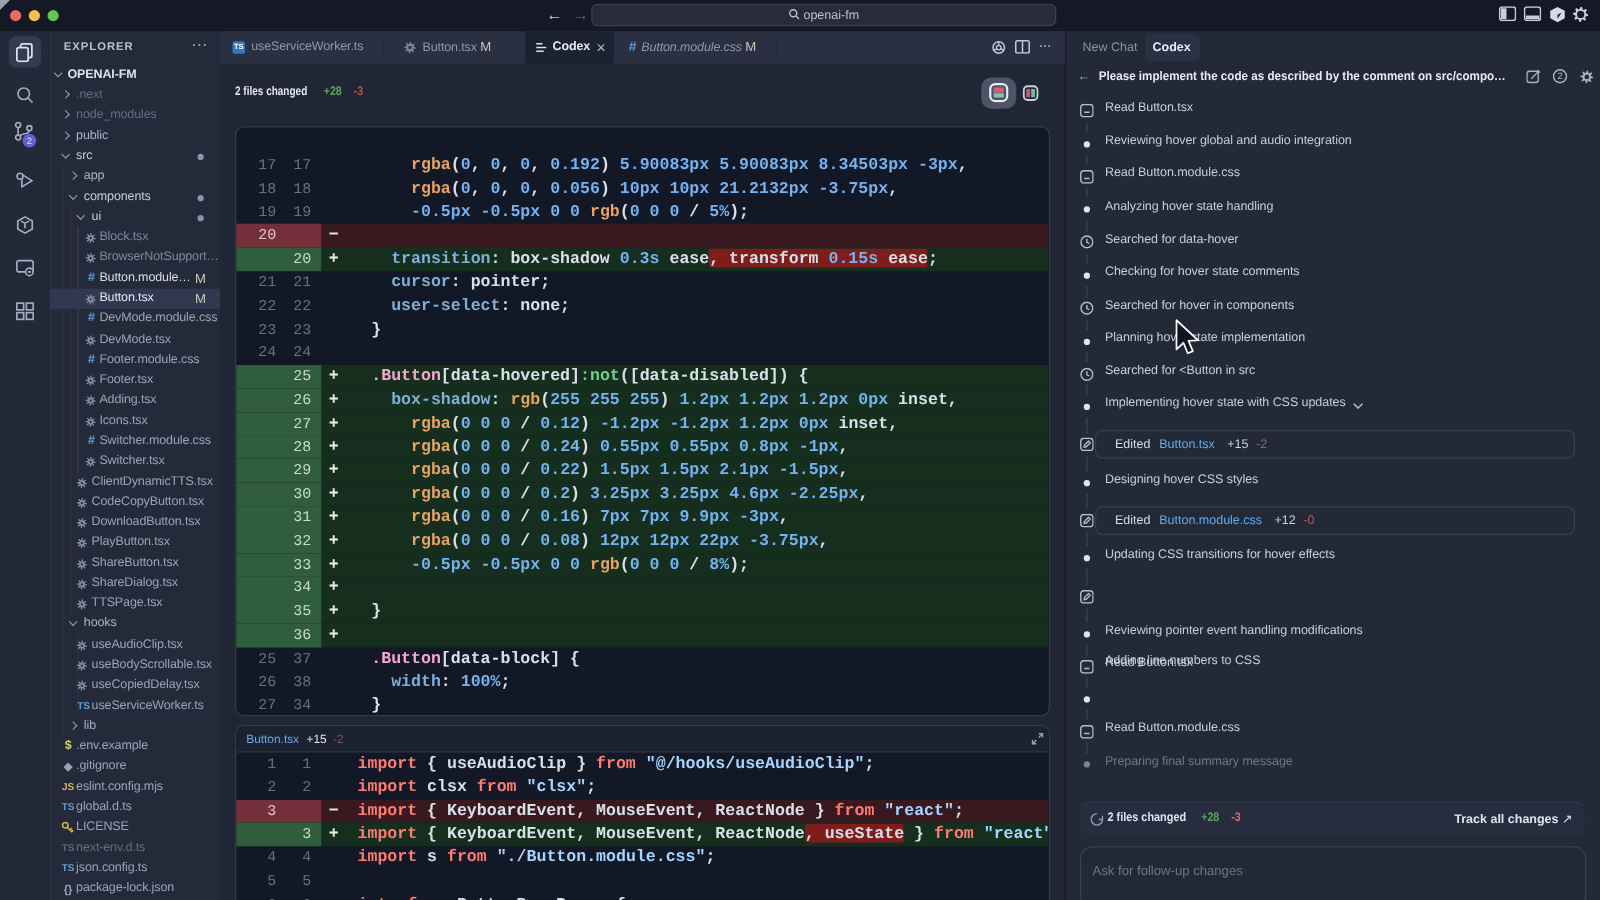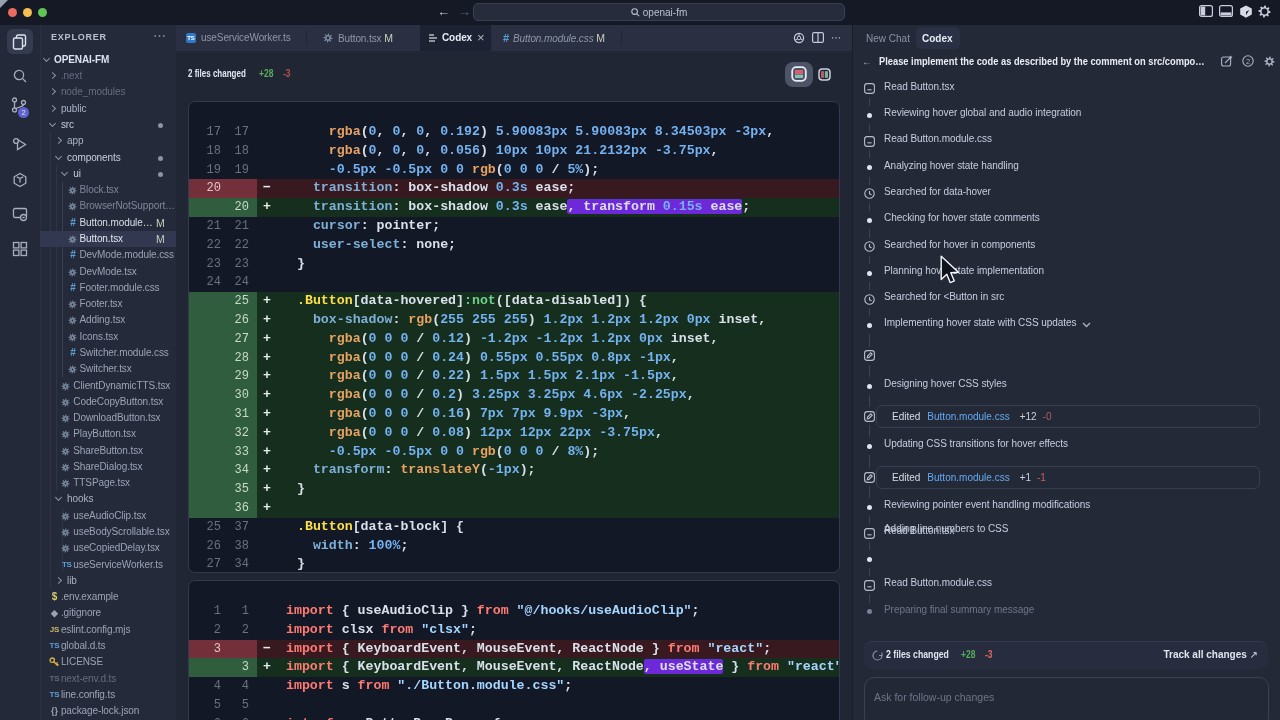--- a/index.html
+++ b/index.html
@@ -44,23 +44,23 @@
 .n1,.n2{position:absolute;top:0;text-align:right;color:#68717f;font-size:12px;font-weight:400}
 .n1{left:0;width:32px}
 .n2{left:32px;width:28px}
 .sg{position:absolute;left:62px;top:0;width:32px;text-align:center;color:#e6efe7}
 .cr.add{background:#152e1e}
 .cr.add::before{content:"";position:absolute;left:0;top:0;bottom:0;width:68px;background:#2f5d3d}
 .cr.add .n1,.cr.add .n2{color:#c8dcc9;z-index:1}
 .cr.del{background:#381920}
 .cr.del::before{content:"";position:absolute;left:0;top:0;bottom:0;width:68px;background:#74303a}
 .cr.del .n1,.cr.del .n2{color:#e3c4c8;z-index:1}
-.hl{background:#6d28d9;border-radius:2px}
-
-.p{color:#7fb0d8}.nu{color:#74b2f0}.o{color:#e8a262}.k{color:#ff7b72}.st{color:#a5d6ff}.g{color:#6fd18b}.sel{color:#fde047}
+.hl{background:#7f1d1d;border-radius:2px}
+
+.p{color:#7fb0d8}.nu{color:#74b2f0}.o{color:#e8a262}.k{color:#ff7b72}.st{color:#a5d6ff}.g{color:#6fd18b}.sel{color:#f9a8d4}
 
 .ptab{position:absolute;top:33px;font-size:10px;color:#8b93a6}
 .ptitle{position:absolute;top:56px;font-size:10px;font-weight:700;color:#e8ecf5;white-space:nowrap}
 .citem{position:absolute;font-size:10px;letter-spacing:-.05px;color:#c5cdde;white-space:nowrap}
 .cbox{position:absolute;left:876px;width:384px;height:23px;border:1px solid #373e52;border-radius:6px;font-size:10px;line-height:22px;white-space:nowrap}
 .cbox .ed{color:#d7dde8;margin-left:15px}
 .cbox .fn{color:#64aaf2;margin-left:7px}
 .cbox .pl{color:#c9d1dd;margin-left:10px}
 .conn{position:absolute;left:869px;width:1px;background:#3c4356}
 .footrow{position:absolute;font-size:10px;font-weight:700;color:#dfe5ef;white-space:nowrap}
@@ -339,21 +339,21 @@
         <path d="M4.8 4.8 L8.8 8.8 M7 7 L8.6 5.4 M8.8 8.8 L9 6.9" stroke="#d9b23c" stroke-width="1.3"></path>
       </svg>
       <span class="lbl" style="left:60.9px;color:#9aa3b5">LICENSE</span>
     </div>
 <div class="trow" style="left:0;top:670.5px;width:176px">
       <span class="ficon" style="left:48.900000000000006px;color:#60687c">TS</span>
       <span class="lbl" style="left:60.9px;color:#646c7e">next-env.d.ts</span>
     </div>
 <div class="trow" style="left:0;top:686.8px;width:176px">
       <span class="ficon" style="left:48.900000000000006px;color:#5d9fd4">TS</span>
-      <span class="lbl" style="left:60.9px;color:#9aa3b5">line.config.ts</span>
+      <span class="lbl" style="left:60.9px;color:#9aa3b5">json.config.ts</span>
     </div>
 <div class="trow" style="left:0;top:703.1px;width:176px">
       <span class="ficon" style="left:48.900000000000006px;color:#9aa3b5;font-size:9px">{}</span>
       <span class="lbl" style="left:60.9px;color:#9aa3b5">package-lock.json</span>
     </div>
 <div class="abs" style="left:186px;top:33px;width:10px;height:10px;background:#3178c6;border-radius:2px;color:#fff;font-size:6px;font-weight:700;text-align:center;line-height:10px">TS</div>
 <div class="tab" style="left:201px">useServiceWorker.ts</div>
 <div class="tabsep" style="left:306px"></div>
 <svg class="abs" style="left:323px;top:33px" width="10" height="10" viewBox="0 0 10 10" fill="none">
       <path d="M5.00,0.40 L5.90,0.49 L6.07,2.41 L6.56,2.67 L8.25,1.75 L8.82,2.44 L7.59,3.93 L7.75,4.45 L9.60,5.00 L9.51,5.90 L7.59,6.07 L7.33,6.56 L8.25,8.25 L7.56,8.82 L6.07,7.59 L5.55,7.75 L5.00,9.60 L4.10,9.51 L3.93,7.59 L3.44,7.33 L1.75,8.25 L1.18,7.56 L2.41,6.07 L2.25,5.55 L0.40,5.00 L0.49,4.10 L2.41,3.93 L2.67,3.44 L1.75,1.75 L2.44,1.18 L3.93,2.41 L4.45,2.25 Z M6.40,5.00 A1.40,1.40 0 1,0 3.60,5.00 A1.40,1.40 0 1,0 6.40,5.00 Z" fill="#7b8ba0" fill-rule="evenodd"></path>
@@ -396,43 +396,51 @@
     </svg>
 <svg class="abs" style="left:818px;top:68px" width="13" height="13" viewBox="0 0 13 13" fill="none">
       <rect x="1" y="1" width="11" height="11" rx="3.2" stroke="#c9cfdc" stroke-width="1.5"></rect>
       <rect x="3" y="3.2" width="3.1" height="6.6" fill="#b65f68"></rect>
       <rect x="6.9" y="3.2" width="3.1" height="6.6" fill="#7fae9f"></rect>
     </svg>
 <div class="dblock" style="left:188px;top:101px;width:652px;height:472px">
       <div class="cr" style="top:21.0px"><span class="n1">17</span><span class="n2">17</span><span class="sg"></span><span class="code" style="left:108px">    <span class="o">rgba</span>(<span class="nu">0</span>, <span class="nu">0</span>, <span class="nu">0</span>, <span class="nu">0.192</span>) <span class="nu">5.90083px</span> <span class="nu">5.90083px</span> <span class="nu">8.34503px</span> <span class="nu">-3px</span>,</span></div>
       <div class="cr" style="top:39.8px"><span class="n1">18</span><span class="n2">18</span><span class="sg"></span><span class="code" style="left:108px">    <span class="o">rgba</span>(<span class="nu">0</span>, <span class="nu">0</span>, <span class="nu">0</span>, <span class="nu">0.056</span>) <span class="nu">10px</span> <span class="nu">10px</span> <span class="nu">21.2132px</span> <span class="nu">-3.75px</span>,</span></div>
       <div class="cr" style="top:58.6px"><span class="n1">19</span><span class="n2">19</span><span class="sg"></span><span class="code" style="left:108px">    <span class="nu">-0.5px</span> <span class="nu">-0.5px</span> <span class="nu">0</span> <span class="nu">0</span> <span class="o">rgb</span>(<span class="nu">0</span> <span class="nu">0</span> <span class="nu">0</span> / <span class="nu">5%</span>);</span></div>
-      <div class="cr del" style="top:77.4px"><span class="n1">20</span><span class="n2"></span><span class="sg">−</span><span class="code" style="left:108px">  <span class="p">transition</span>: box-shadow <span class="nu">0.3s</span> ease;</span></div>
+      <div class="cr del" style="top:77.4px"><span class="n1">20</span><span class="n2"></span><span class="sg">−</span></div>
       <div class="cr add" style="top:96.2px"><span class="n1"></span><span class="n2">20</span><span class="sg">+</span><span class="code" style="left:108px">  <span class="p">transition</span>: box-shadow <span class="nu">0.3s</span> ease<span class="hl">, transform <span class="nu">0.15s</span> ease</span>;</span></div>
       <div class="cr" style="top:115.0px"><span class="n1">21</span><span class="n2">21</span><span class="sg"></span><span class="code" style="left:108px">  <span class="p">cursor</span>: pointer;</span></div>
       <div class="cr" style="top:133.8px"><span class="n1">22</span><span class="n2">22</span><span class="sg"></span><span class="code" style="left:108px">  <span class="p">user-select</span>: none;</span></div>
       <div class="cr" style="top:152.6px"><span class="n1">23</span><span class="n2">23</span><span class="sg"></span><span class="code" style="left:108px">}</span></div>
       <div class="cr" style="top:171.4px"><span class="n1">24</span><span class="n2">24</span><span class="sg"></span><span class="code" style="left:108px"></span></div>
       <div class="cr add" style="top:190.2px"><span class="n1"></span><span class="n2">25</span><span class="sg">+</span><span class="code" style="left:108px"><span class="sel">.Button</span>[data-hovered]<span class="g">:not</span>([data-disabled]) {</span></div>
       <div class="cr add" style="top:209.0px"><span class="n1"></span><span class="n2">26</span><span class="sg">+</span><span class="code" style="left:108px">  <span class="p">box-shadow</span>: <span class="o">rgb</span>(<span class="nu">255</span> <span class="nu">255</span> <span class="nu">255</span>) <span class="nu">1.2px</span> <span class="nu">1.2px</span> <span class="nu">1.2px</span> <span class="nu">0px</span> inset,</span></div>
       <div class="cr add" style="top:227.8px"><span class="n1"></span><span class="n2">27</span><span class="sg">+</span><span class="code" style="left:108px">    <span class="o">rgba</span>(<span class="nu">0</span> <span class="nu">0</span> <span class="nu">0</span> / <span class="nu">0.12</span>) <span class="nu">-1.2px</span> <span class="nu">-1.2px</span> <span class="nu">1.2px</span> <span class="nu">0px</span> inset,</span></div>
       <div class="cr add" style="top:246.6px"><span class="n1"></span><span class="n2">28</span><span class="sg">+</span><span class="code" style="left:108px">    <span class="o">rgba</span>(<span class="nu">0</span> <span class="nu">0</span> <span class="nu">0</span> / <span class="nu">0.24</span>) <span class="nu">0.55px</span> <span class="nu">0.55px</span> <span class="nu">0.8px</span> <span class="nu">-1px</span>,</span></div>
       <div class="cr add" style="top:265.4px"><span class="n1"></span><span class="n2">29</span><span class="sg">+</span><span class="code" style="left:108px">    <span class="o">rgba</span>(<span class="nu">0</span> <span class="nu">0</span> <span class="nu">0</span> / <span class="nu">0.22</span>) <span class="nu">1.5px</span> <span class="nu">1.5px</span> <span class="nu">2.1px</span> <span class="nu">-1.5px</span>,</span></div>
       <div class="cr add" style="top:284.2px"><span class="n1"></span><span class="n2">30</span><span class="sg">+</span><span class="code" style="left:108px">    <span class="o">rgba</span>(<span class="nu">0</span> <span class="nu">0</span> <span class="nu">0</span> / <span class="nu">0.2</span>) <span class="nu">3.25px</span> <span class="nu">3.25px</span> <span class="nu">4.6px</span> <span class="nu">-2.25px</span>,</span></div>
       <div class="cr add" style="top:303.0px"><span class="n1"></span><span class="n2">31</span><span class="sg">+</span><span class="code" style="left:108px">    <span class="o">rgba</span>(<span class="nu">0</span> <span class="nu">0</span> <span class="nu">0</span> / <span class="nu">0.16</span>) <span class="nu">7px</span> <span class="nu">7px</span> <span class="nu">9.9px</span> <span class="nu">-3px</span>,</span></div>
       <div class="cr add" style="top:321.8px"><span class="n1"></span><span class="n2">32</span><span class="sg">+</span><span class="code" style="left:108px">    <span class="o">rgba</span>(<span class="nu">0</span> <span class="nu">0</span> <span class="nu">0</span> / <span class="nu">0.08</span>) <span class="nu">12px</span> <span class="nu">12px</span> <span class="nu">22px</span> <span class="nu">-3.75px</span>,</span></div>
       <div class="cr add" style="top:340.6px"><span class="n1"></span><span class="n2">33</span><span class="sg">+</span><span class="code" style="left:108px">    <span class="nu">-0.5px</span> <span class="nu">-0.5px</span> <span class="nu">0</span> <span class="nu">0</span> <span class="o">rgb</span>(<span class="nu">0</span> <span class="nu">0</span> <span class="nu">0</span> / <span class="nu">8%</span>);</span></div>
-      <div class="cr add" style="top:359.4px"><span class="n1"></span><span class="n2">34</span><span class="sg">+</span><span class="code" style="left:108px">  <span class="p">transform</span>: <span class="o">translateY</span>(<span class="nu">-1px</span>);</span></div>
+      <div class="cr add" style="top:359.4px"><span class="n1"></span><span class="n2">34</span><span class="sg">+</span></div>
       <div class="cr add" style="top:378.2px"><span class="n1"></span><span class="n2">35</span><span class="sg">+</span><span class="code" style="left:108px">}</span></div>
       <div class="cr add" style="top:397.0px"><span class="n1"></span><span class="n2">36</span><span class="sg">+</span><span class="code" style="left:108px"></span></div>
       <div class="cr" style="top:415.8px"><span class="n1">25</span><span class="n2">37</span><span class="sg"></span><span class="code" style="left:108px"><span class="sel">.Button</span>[data-block] {</span></div>
       <div class="cr" style="top:434.6px"><span class="n1">26</span><span class="n2">38</span><span class="sg"></span><span class="code" style="left:108px">  <span class="p">width</span>: <span class="nu">100%</span>;</span></div>
       <div class="cr" style="top:453.4px"><span class="n1">27</span><span class="n2">34</span><span class="sg"></span><span class="code" style="left:108px">}</span></div>
     </div>
 <div class="dblock" style="left:188px;top:580px;width:652px;height:160px">
+      <div class="dhead"><span class="fn">Button.tsx</span><span class="plus">+15</span><span class="minus">-2</span><svg class="abs" style="left:636px;top:5px" width="10" height="10" viewBox="0 0 10 10" fill="none">
+          <g stroke="#9aa2b2" stroke-width="1.2">
+            <path d="M6 1 H9 V4"></path>
+            <path d="M4 9 H1 V6"></path>
+            <path d="M9 1 L6 4"></path>
+            <path d="M1 9 L4 6"></path>
+          </g>
+        </svg></div>
       <div class="cr" style="top:21.0px"><span class="n1">1</span><span class="n2">1</span><span class="sg"></span><span class="code" style="left:97px"><span class="k">import</span> { useAudioClip } <span class="k">from</span> <span class="st">"@/hooks/useAudioClip"</span>;</span></div>
       <div class="cr" style="top:39.8px"><span class="n1">2</span><span class="n2">2</span><span class="sg"></span><span class="code" style="left:97px"><span class="k">import</span> clsx <span class="k">from</span> <span class="st">"clsx"</span>;</span></div>
       <div class="cr del" style="top:58.6px"><span class="n1">3</span><span class="n2"></span><span class="sg">−</span><span class="code" style="left:97px"><span class="k">import</span> { KeyboardEvent, MouseEvent, ReactNode } <span class="k">from</span> <span class="st">"react"</span>;</span></div>
       <div class="cr add" style="top:77.4px"><span class="n1"></span><span class="n2">3</span><span class="sg">+</span><span class="code" style="left:97px"><span class="k">import</span> { KeyboardEvent, MouseEvent, ReactNode<span class="hl">, useState</span> } <span class="k">from</span> <span class="st">"react";</span></span></div>
       <div class="cr" style="top:96.2px"><span class="n1">4</span><span class="n2">4</span><span class="sg"></span><span class="code" style="left:97px"><span class="k">import</span> s <span class="k">from</span> <span class="st">"./Button.module.css"</span>;</span></div>
       <div class="cr" style="top:115.0px"><span class="n1">5</span><span class="n2">5</span><span class="sg"></span><span class="code" style="left:97px"></span></div>
       <div class="cr" style="top:133.8px"><span class="n1">6</span><span class="n2">6</span><span class="sg"></span><span class="code" style="left:97px"><span class="k">interface</span> ButtonBaseProps {</span></div>
     </div>
 <div class="abs" style="left:916px;top:27px;width:44px;height:22px;background:#2b3144;border-radius:5px"></div>
 <div class="ptab" style="left:866px">New Chat</div>
@@ -495,38 +503,38 @@
 <div class="conn" style="top:308.2px;height:8.2px"></div>
 <div class="citem" style="left:884px;top:317.4px;color:#c5cdde">Implementing hover state with CSS updates</div>
 <svg class="abs" style="left:1082px;top:322.4px" width="9" height="6" viewBox="0 0 9 6" fill="none">
       <path d="M1 1 L4.5 4.5 L8 1" stroke="#aab2c4" stroke-width="1.3"></path>
     </svg>
 <svg class="abs" style="left:864px;top:350.1px" width="11" height="11" viewBox="0 0 11 11" fill="none">
       <rect x="0.6" y="0.6" width="9.8" height="9.8" rx="2.6" stroke="#b6bdcc" stroke-width="1.1"></rect>
       <path d="M3.3 7.7 L3.6 6 L6.8 2.8 L8.2 4.2 L5 7.4 Z" stroke="#b6bdcc" stroke-width="1.1"></path>
     </svg>
 <div class="conn" style="top:334.4px;height:12.2px"></div>
+<div class="cbox" style="top:344.1px"><span class="ed">Edited</span><span class="fn">Button.tsx</span><span class="pl">+15</span><span style="color:#9d5f66;margin-left:6px">-2</span></div>
 <div class="abs" style="left:867px;top:383.5px;width:5px;height:5px;border-radius:50%;background:#dfe5ee"></div>
 <div class="conn" style="top:364.6px;height:12.4px"></div>
 <div class="citem" style="left:884px;top:378.0px;color:#c5cdde">Designing hover CSS styles</div>
 <svg class="abs" style="left:864px;top:410.5px" width="11" height="11" viewBox="0 0 11 11" fill="none">
       <rect x="0.6" y="0.6" width="9.8" height="9.8" rx="2.6" stroke="#b6bdcc" stroke-width="1.1"></rect>
       <path d="M3.3 7.7 L3.6 6 L6.8 2.8 L8.2 4.2 L5 7.4 Z" stroke="#b6bdcc" stroke-width="1.1"></path>
     </svg>
 <div class="conn" style="top:395.0px;height:12.0px"></div>
 <div class="cbox" style="top:404.5px"><span class="ed">Edited</span><span class="fn">Button.module.css</span><span class="pl">+12</span><span style="color:#a8625f;margin-left:6px">-0</span></div>
 <div class="abs" style="left:867px;top:443.5px;width:5px;height:5px;border-radius:50%;background:#dfe5ee"></div>
 <div class="conn" style="top:425.0px;height:12.0px"></div>
 <div class="citem" style="left:884px;top:438.0px;color:#c5cdde">Updating CSS transitions for hover effects</div>
 <svg class="abs" style="left:864px;top:471.5px" width="11" height="11" viewBox="0 0 11 11" fill="none">
       <rect x="0.6" y="0.6" width="9.8" height="9.8" rx="2.6" stroke="#b6bdcc" stroke-width="1.1"></rect>
       <path d="M3.3 7.7 L3.6 6 L6.8 2.8 L8.2 4.2 L5 7.4 Z" stroke="#b6bdcc" stroke-width="1.1"></path>
     </svg>
 <div class="conn" style="top:455.0px;height:13.0px"></div>
-<div class="cbox" style="top:465.5px"><span class="ed">Edited</span><span class="fn">Button.module.css</span><span class="pl">+1</span><span style="color:#c75f58;margin-left:6px">-1</span></div>
 <div class="abs" style="left:867px;top:504.5px;width:5px;height:5px;border-radius:50%;background:#dfe5ee"></div>
 <div class="conn" style="top:486.0px;height:12.0px"></div>
 <div class="citem" style="left:884px;top:499.0px;color:#c5cdde">Reviewing pointer event handling modifications</div>
 <svg class="abs" style="left:864px;top:527.8px" width="11" height="11" viewBox="0 0 11 11" fill="none">
       <rect x="0.6" y="0.6" width="9.8" height="9.8" rx="2.6" stroke="#b6bdcc" stroke-width="1.1"></rect>
       <path d="M3.4 6.8 h4.2" stroke="#b6bdcc" stroke-width="1.1"></path>
     </svg>
 <div class="conn" style="top:516.0px;height:8.3px"></div>
 <div class="citem" style="left:884px;top:525.3px;color:#c5cdde">Read Button.tsx</div>
 <div class="abs" style="left:867px;top:556.5px;width:5px;height:5px;border-radius:50%;background:#dfe5ee"></div>

